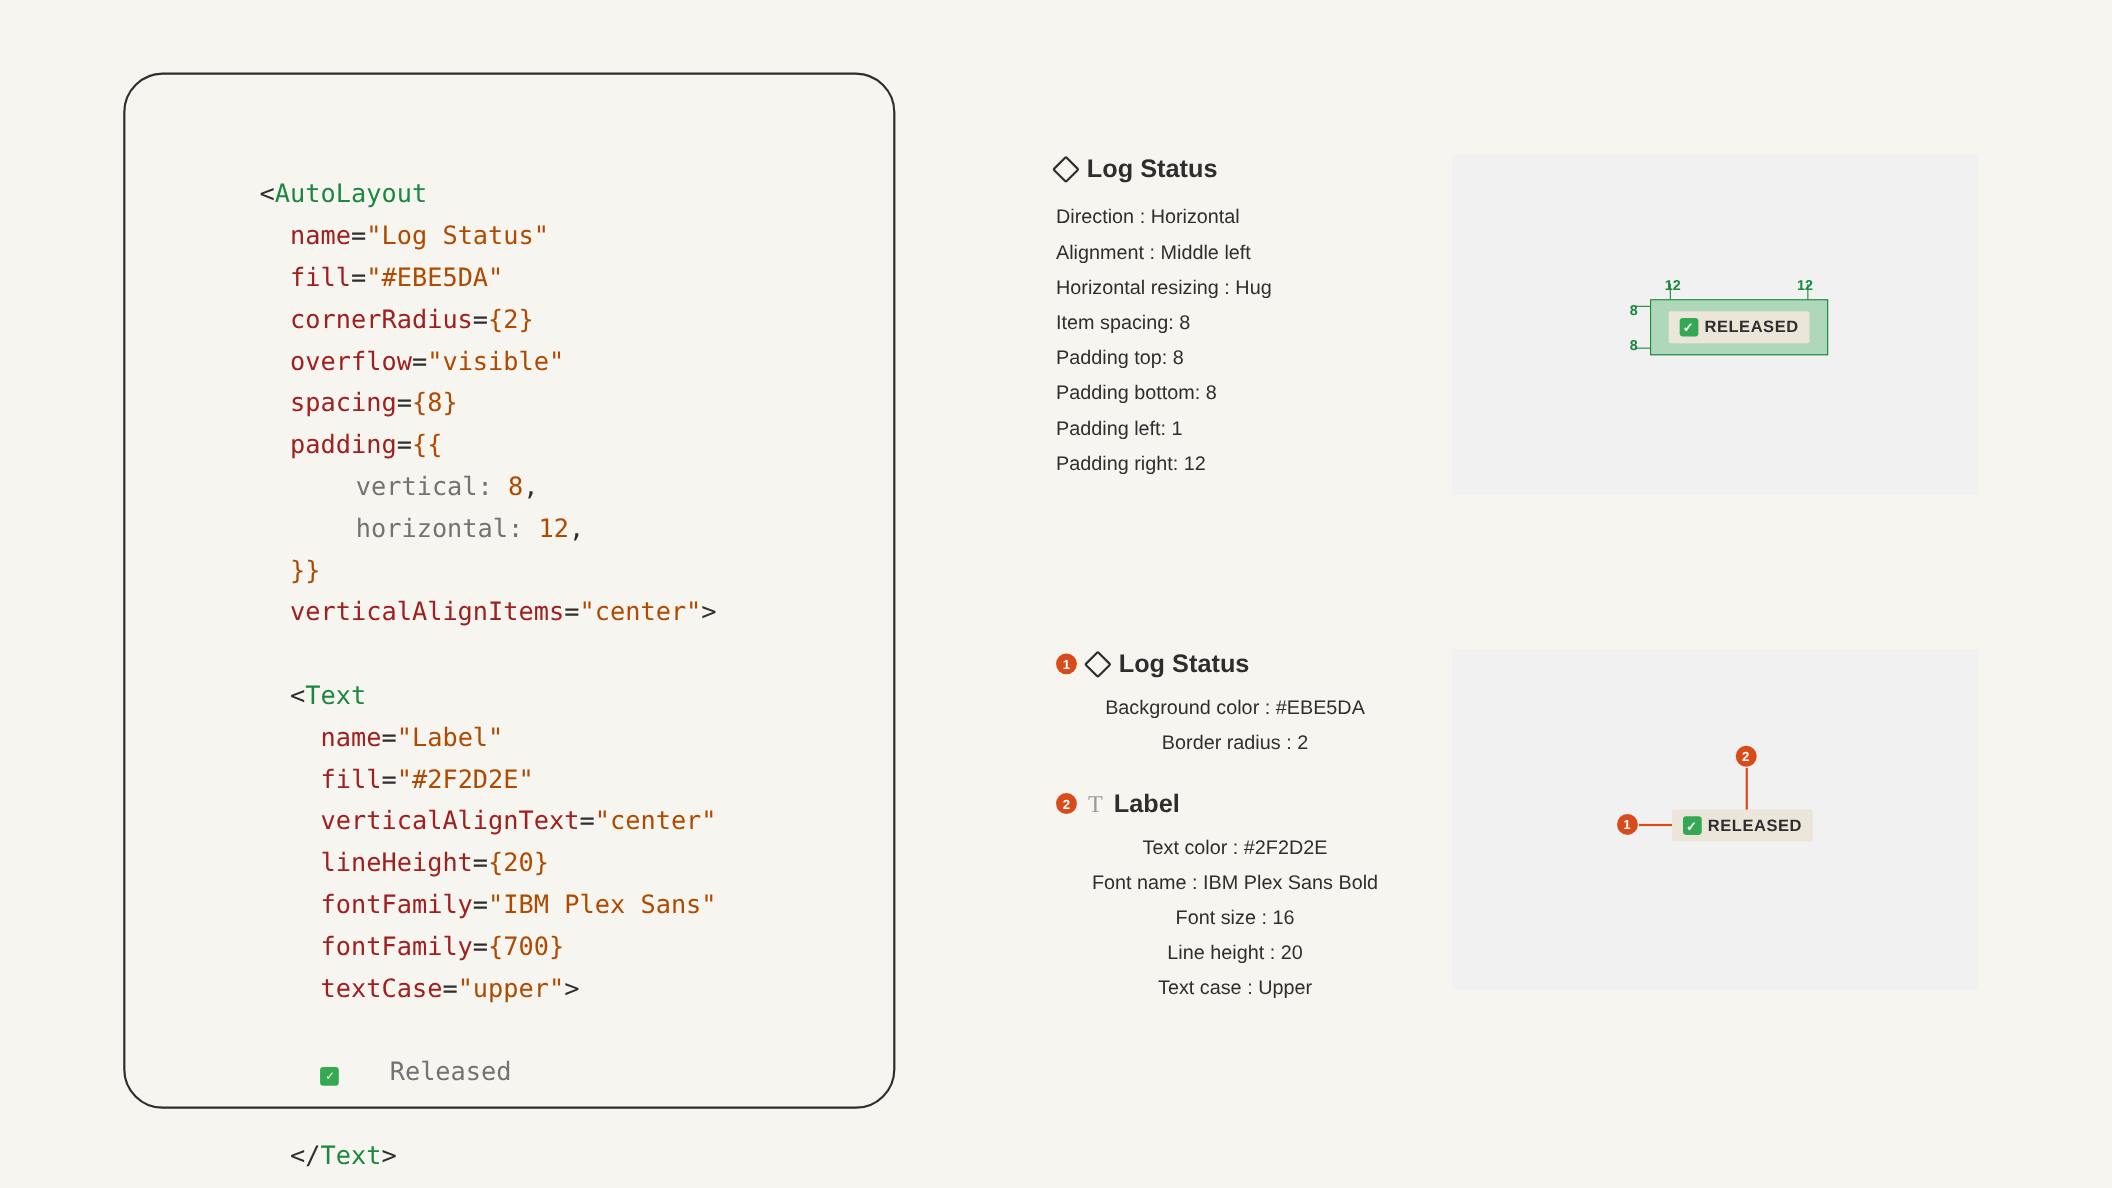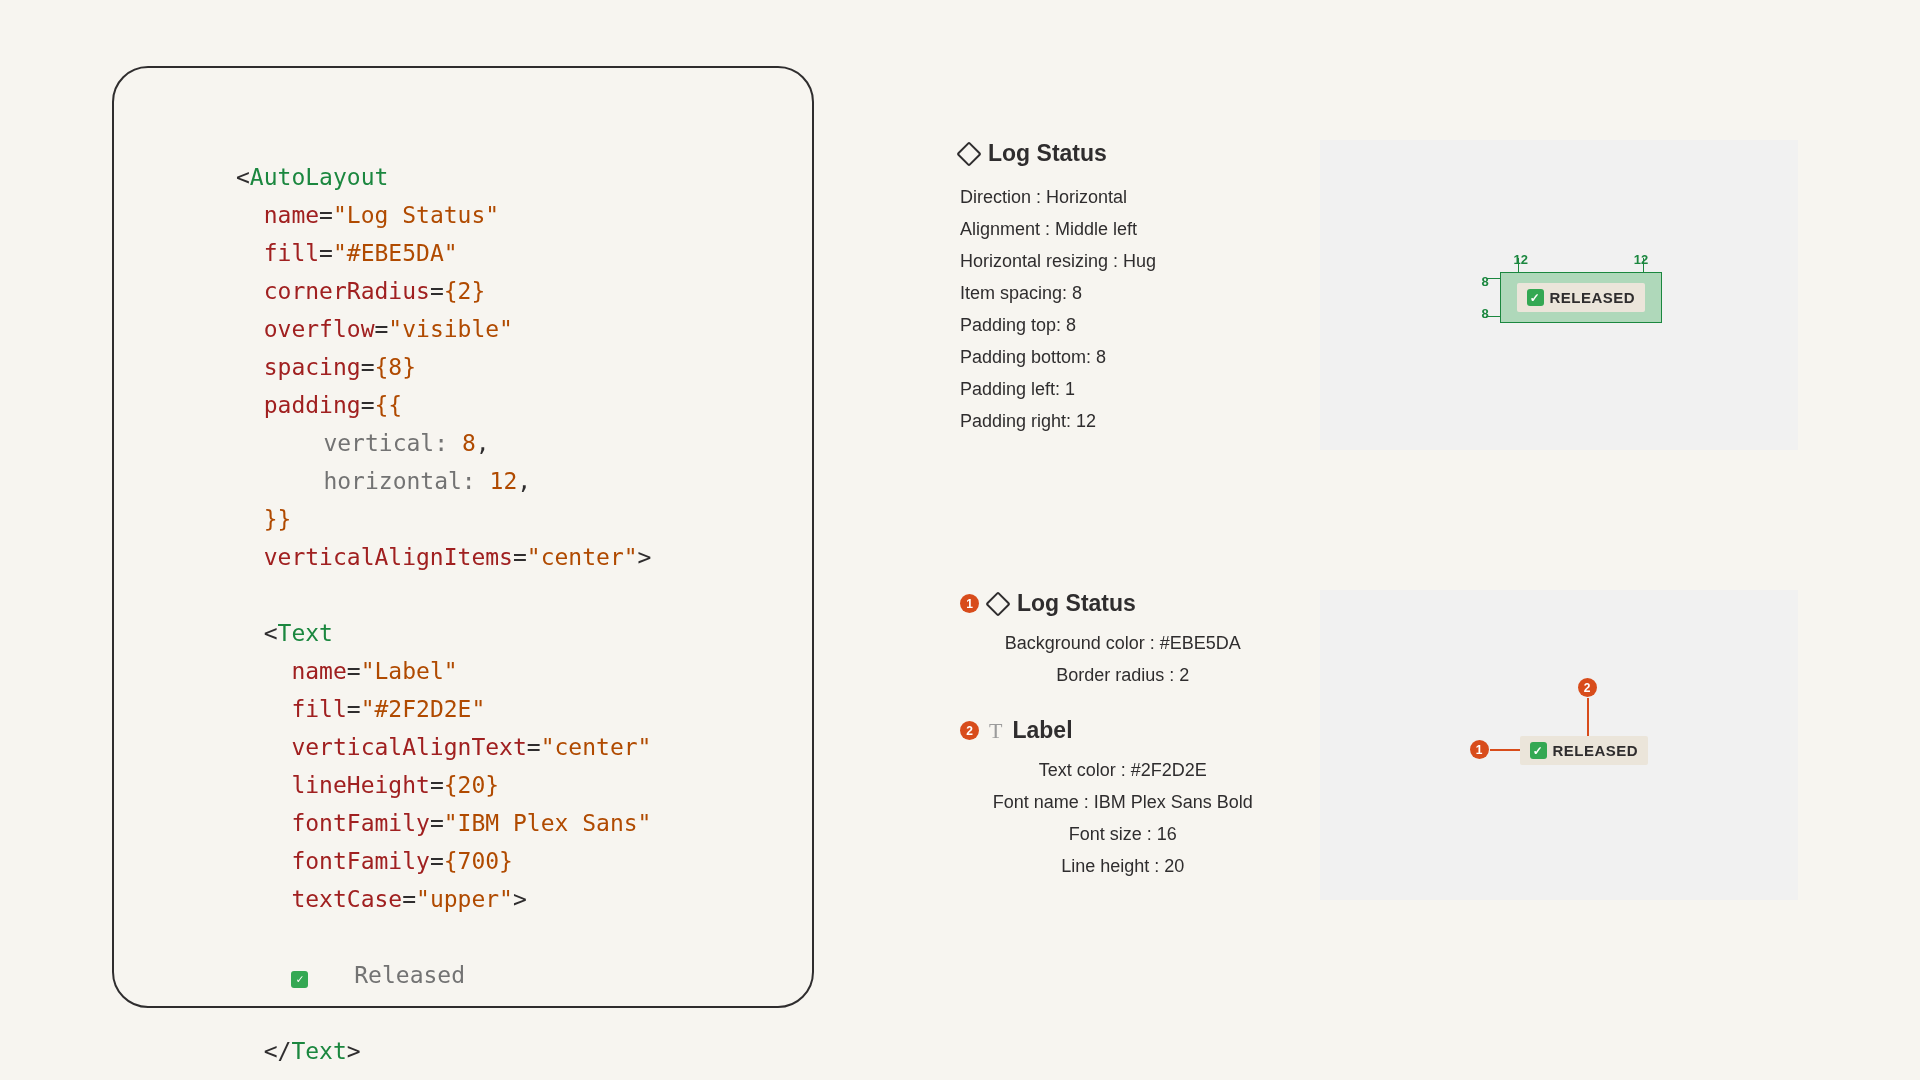--- a/index.html
+++ b/index.html
@@ -263,20 +263,21 @@
         <div class="sub-block-head">
           <span class="badge-num">2</span>
           <span class="text-glyph">T</span>
           <span class="spec-title">Label</span>
         </div>
         <div class="sub-list">
           <div class="spec-row">Text color : #2F2D2E</div>
           <div class="spec-row">Font name : IBM Plex Sans Bold</div>
           <div class="spec-row">Font size : 16</div>
           <div class="spec-row">Line height : 20</div>
+          <div class="spec-row">Text case : Upper</div>
         </div>
       </div>
 
     </div>
 
     <div class="preview-col">
       <div class="releasedTag p2-tag">
         <span class="checkmark">✓</span>
         <span>RELEASED</span>
       </div>

